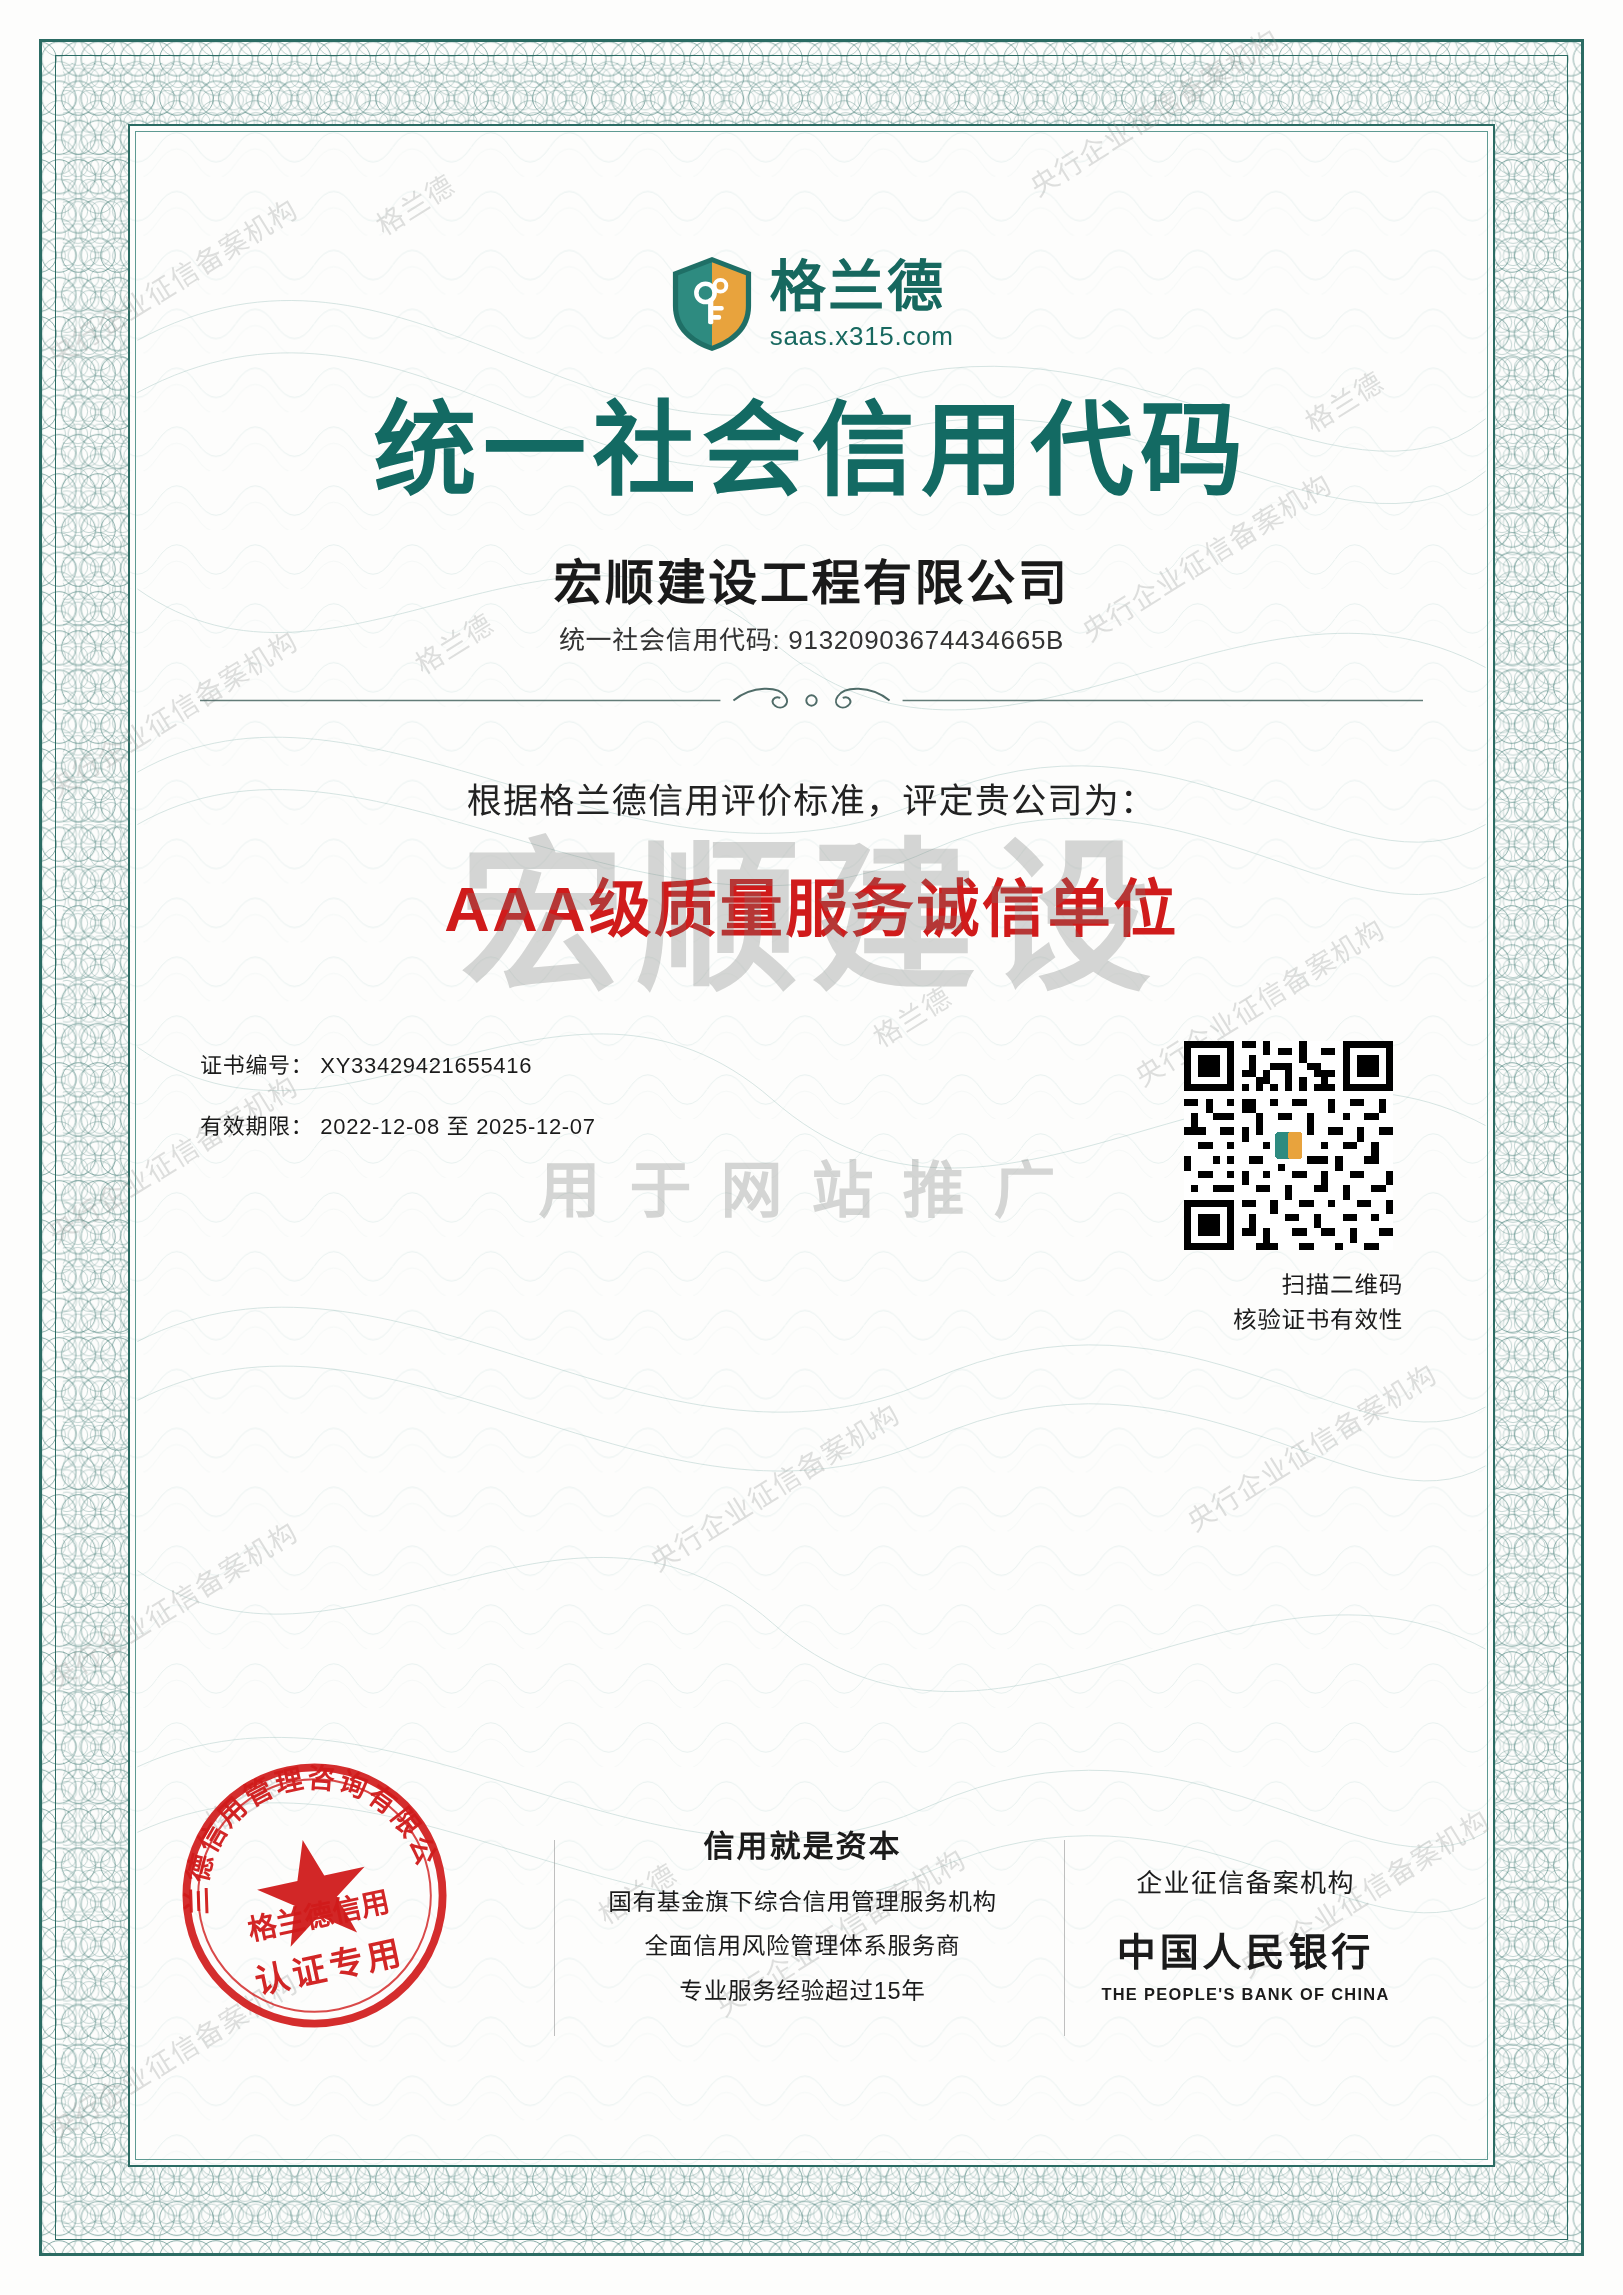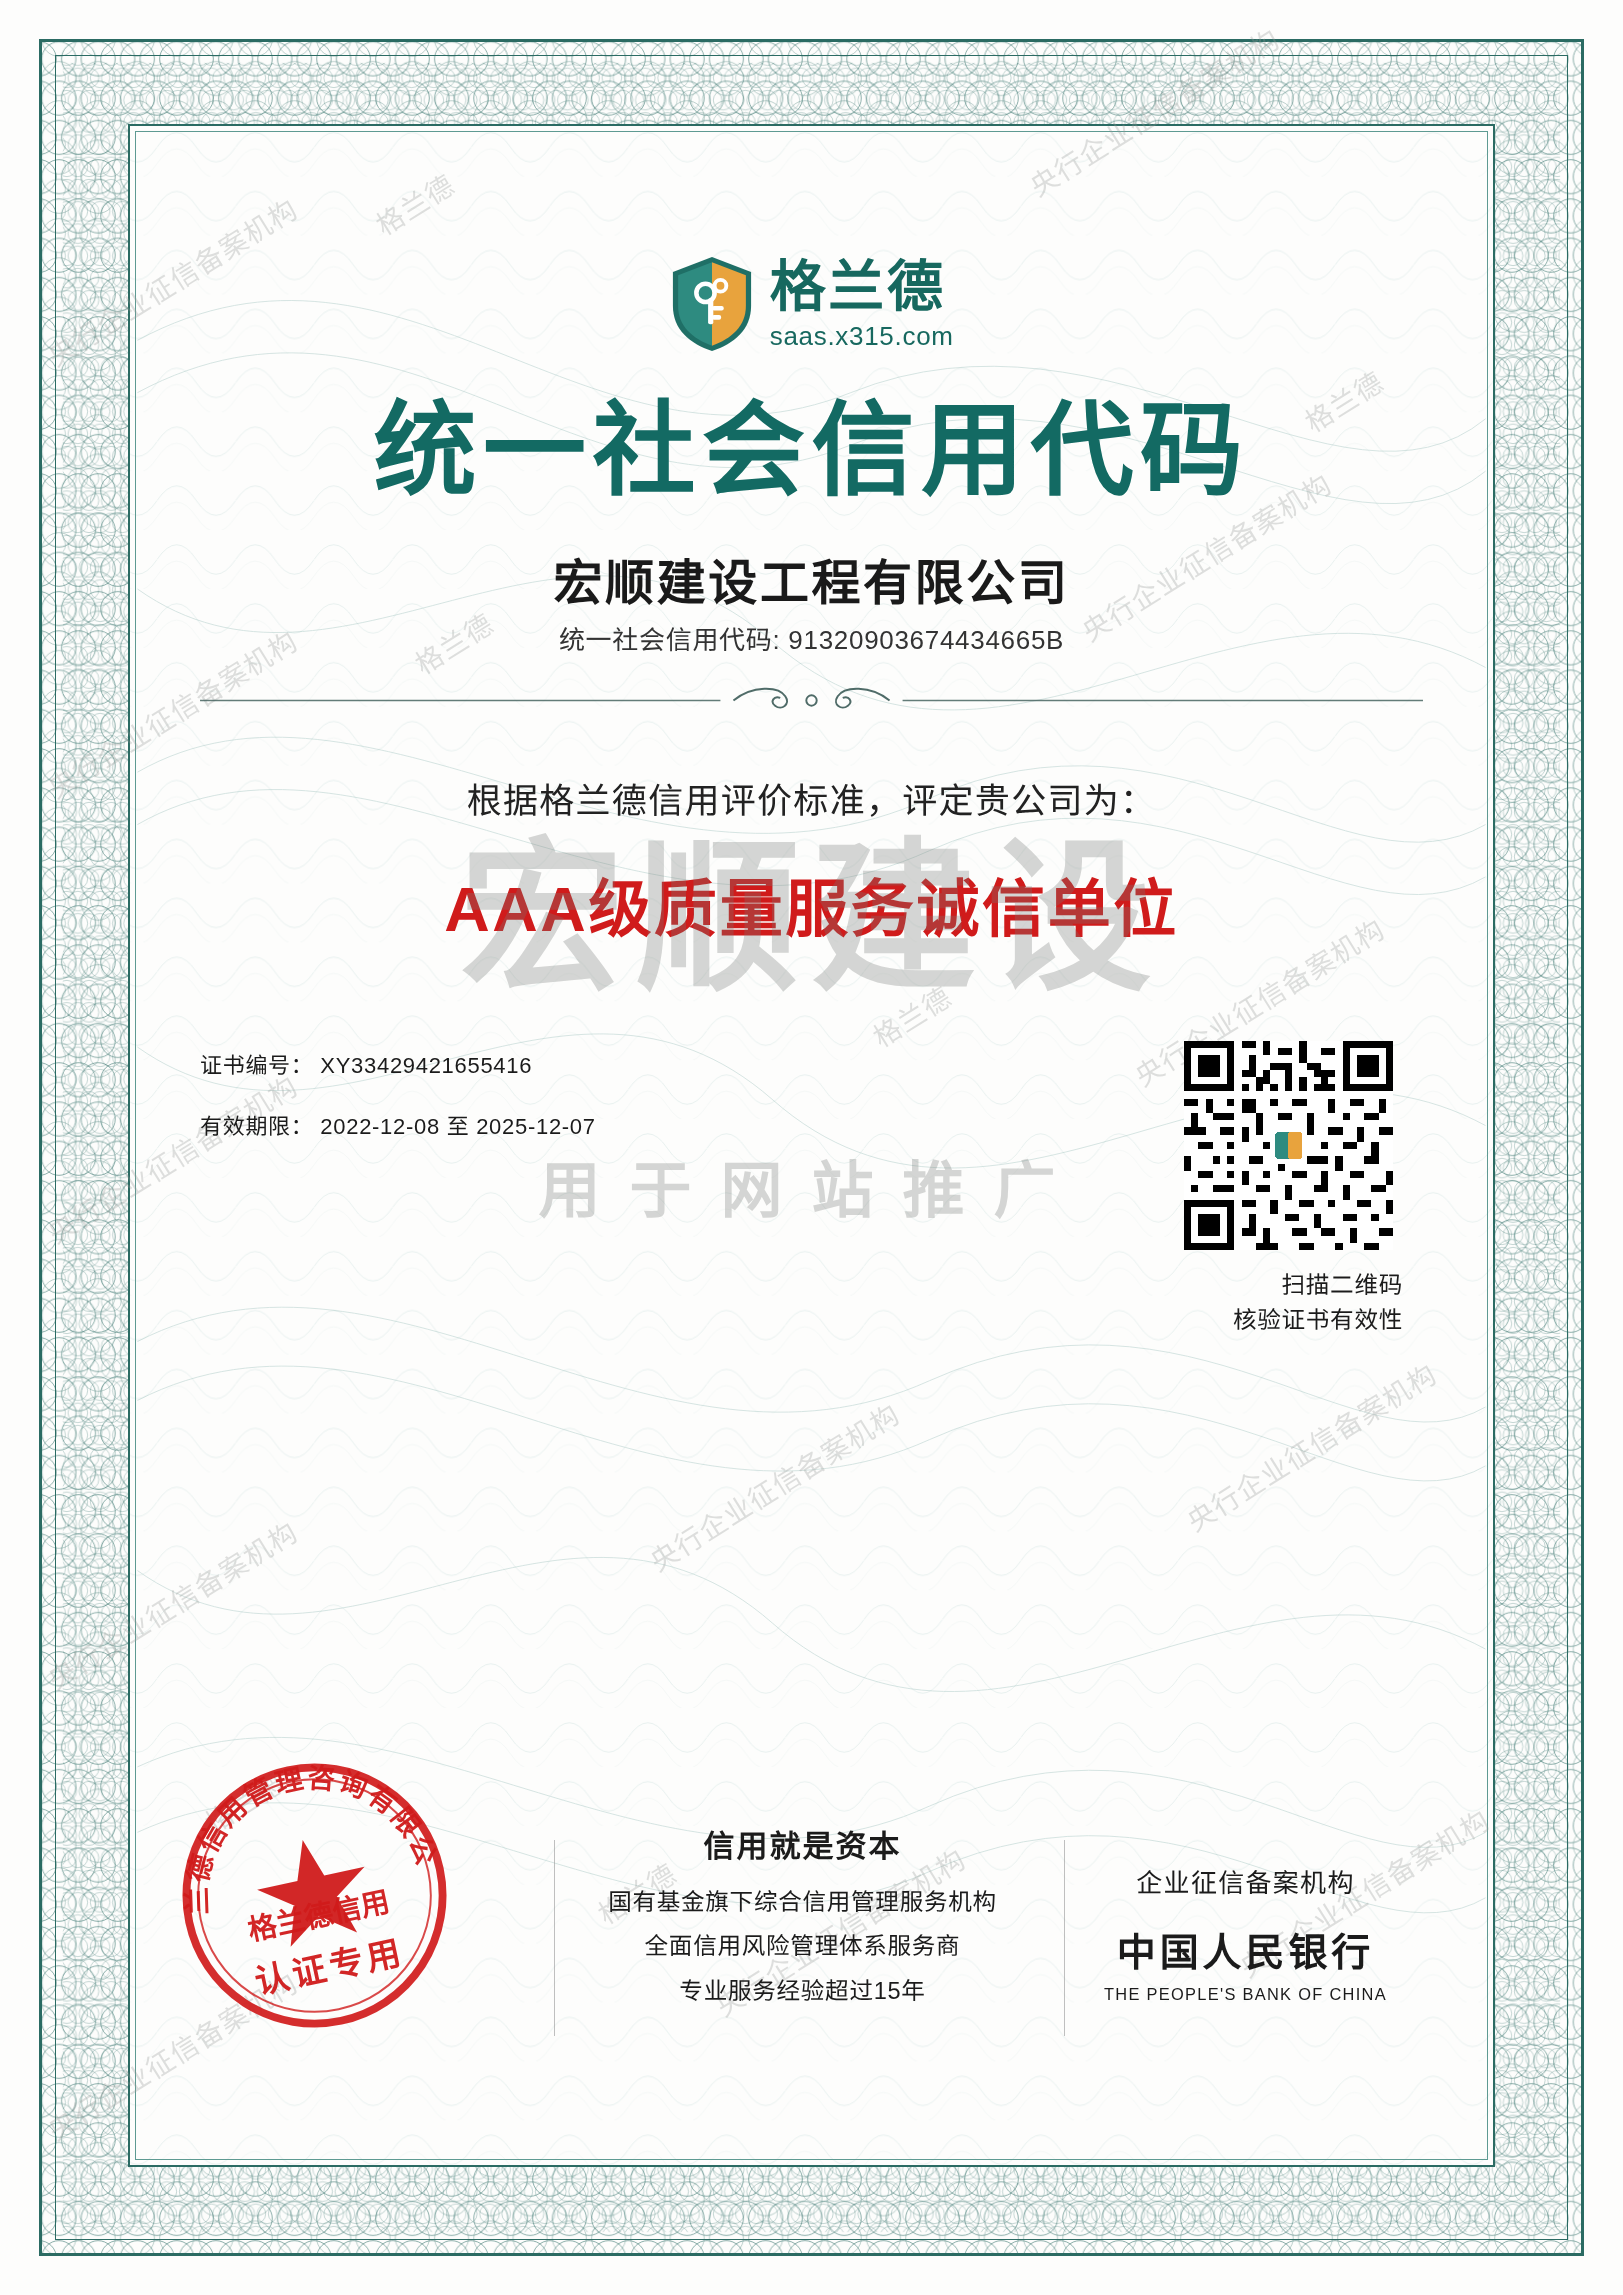--- a/index.html
+++ b/index.html
@@ -302,20 +302,21 @@
     color: #1b1b1b;
     letter-spacing: 3.9px;
     font-family: "Liberation Serif", "DejaVu Serif", serif;
   }
   .fr-bank-en {
     margin-top: 7.9px;
     font-size: 16.4px;
     color: #1b1b1b;
     letter-spacing: 1.3px;
     font-family: "Liberation Sans", sans-serif;
+    font-weight: bold;
   }
   .divider-v {
     position: absolute;
     width: 1.3px;
     background: #8d8d8d;
     opacity: .55;
   }
 </style>
 </head>
 <body>

